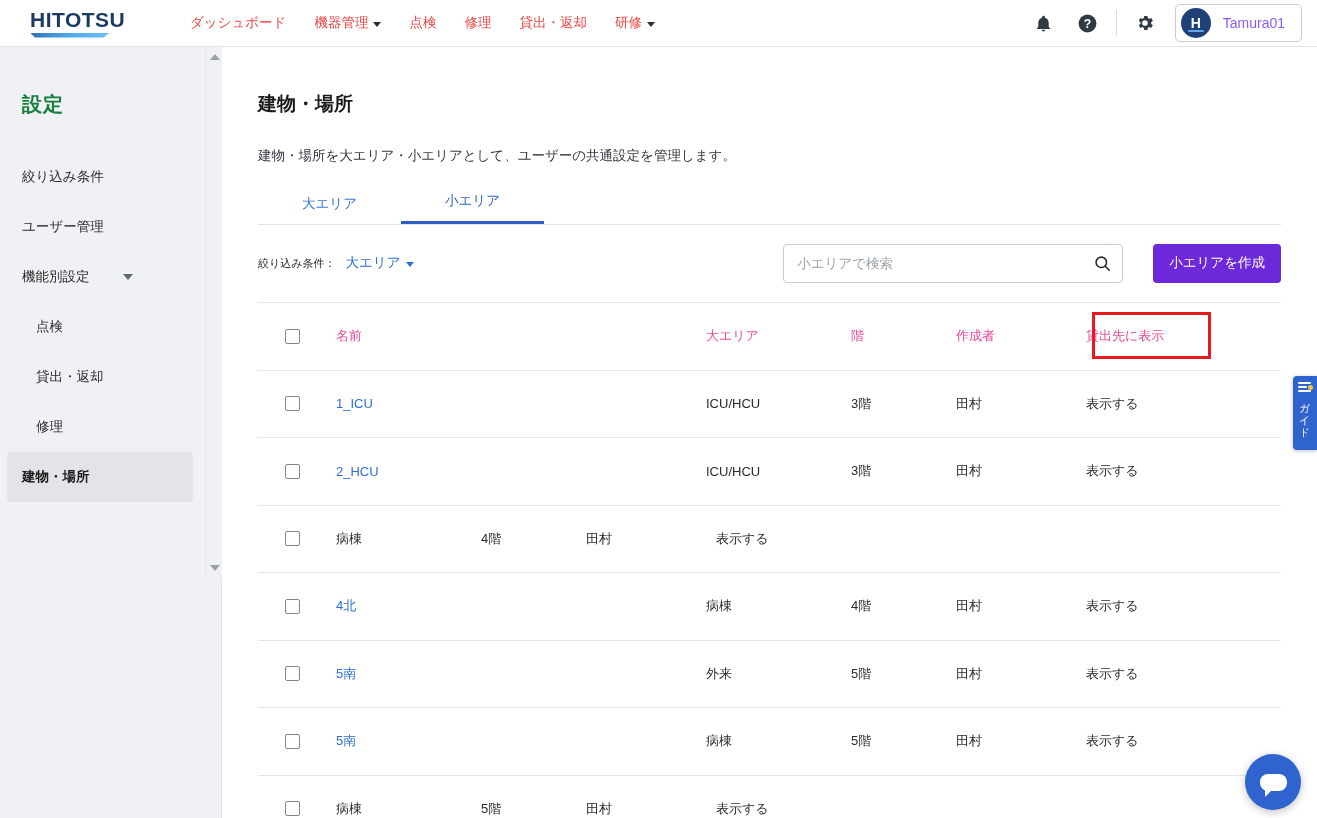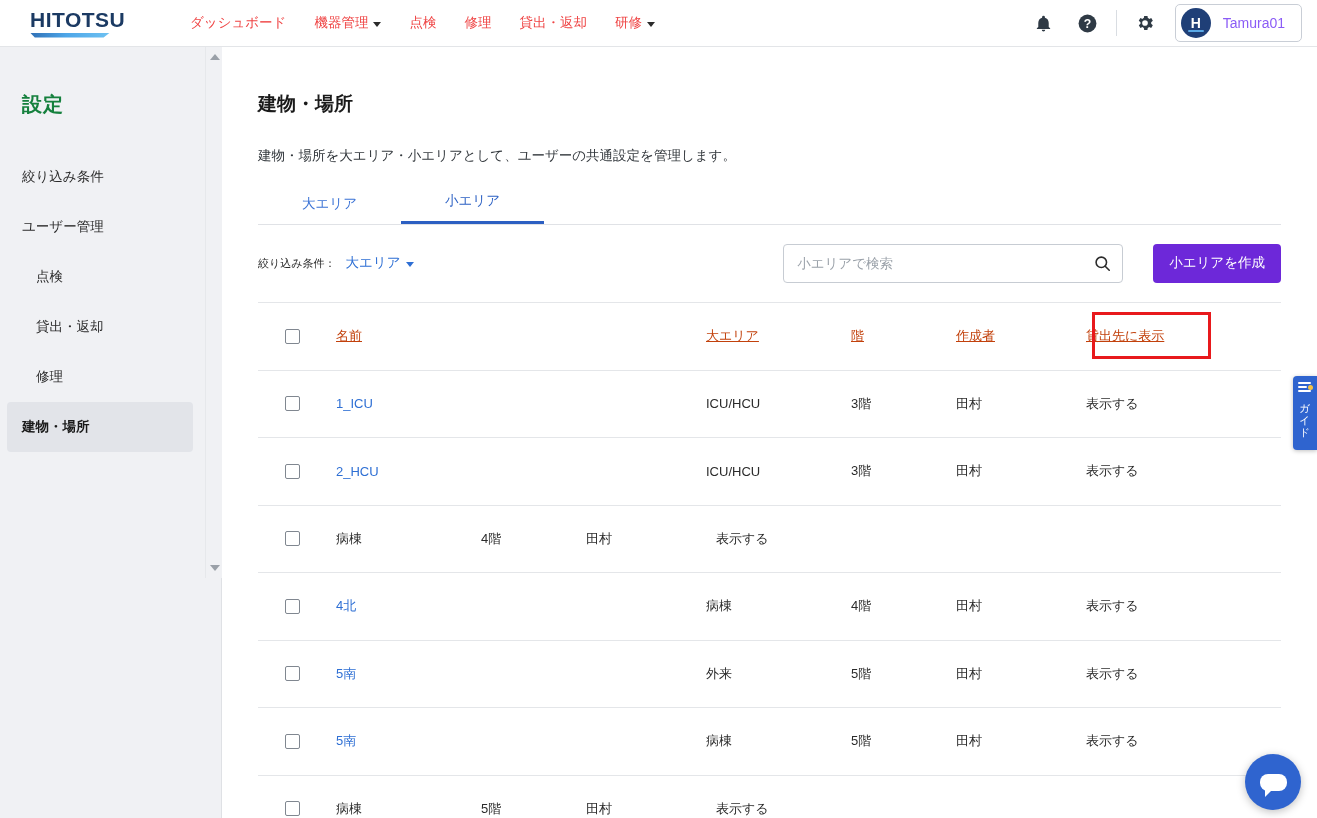--- a/index.html
+++ b/index.html
@@ -188,21 +188,21 @@
   
   .table {
     margin: 19px 0 0 35px; width: 1023px;
     border-top: 1px solid #e4e6e9;
   }
   .trow {
     display: flex; align-items: center; height: 67.5px;
     border-bottom: 1px solid #e4e6e9;
     font-size: 13px; color: #2b2b2b;
   }
-  .trow.head { color: #c2410c; text-decoration: underline; }
+  .trow.head { color: #ec4899; }
   .c-check { width: 78px; display: flex; justify-content: flex-start; padding-left: 27px; }
   .c-name  { width: 370px; }
   .c-area  { width: 145px; }
   .c-floor { width: 105px; }
   .c-author{ width: 130px; }
   .c-show  { width: 160px; }
   .chk {
     width: 15px; height: 15px; border: 1.6px solid #808790;
     border-radius: 2px; background: #fff; cursor: pointer; display: block;
   }
@@ -320,20 +320,24 @@
 
 <div class="sidebar">
   <div class="sidebar-title">設定</div>
   <div class="side-list">
     <div class="side-item">
       <span>絞り込み条件</span>
     </div>
     <div class="side-item">
       <span>ユーザー管理</span>
     </div>
+    <div class="side-item">
+      <span>機能別設定</span>
+      <span class="chev"></span>
+    </div>
     <div class="side-item sub">
       <span>点検</span>
     </div>
     <div class="side-item sub">
       <span>貸出・返却</span>
     </div>
     <div class="side-item sub">
       <span>修理</span>
     </div>
     <div class="side-item active">

